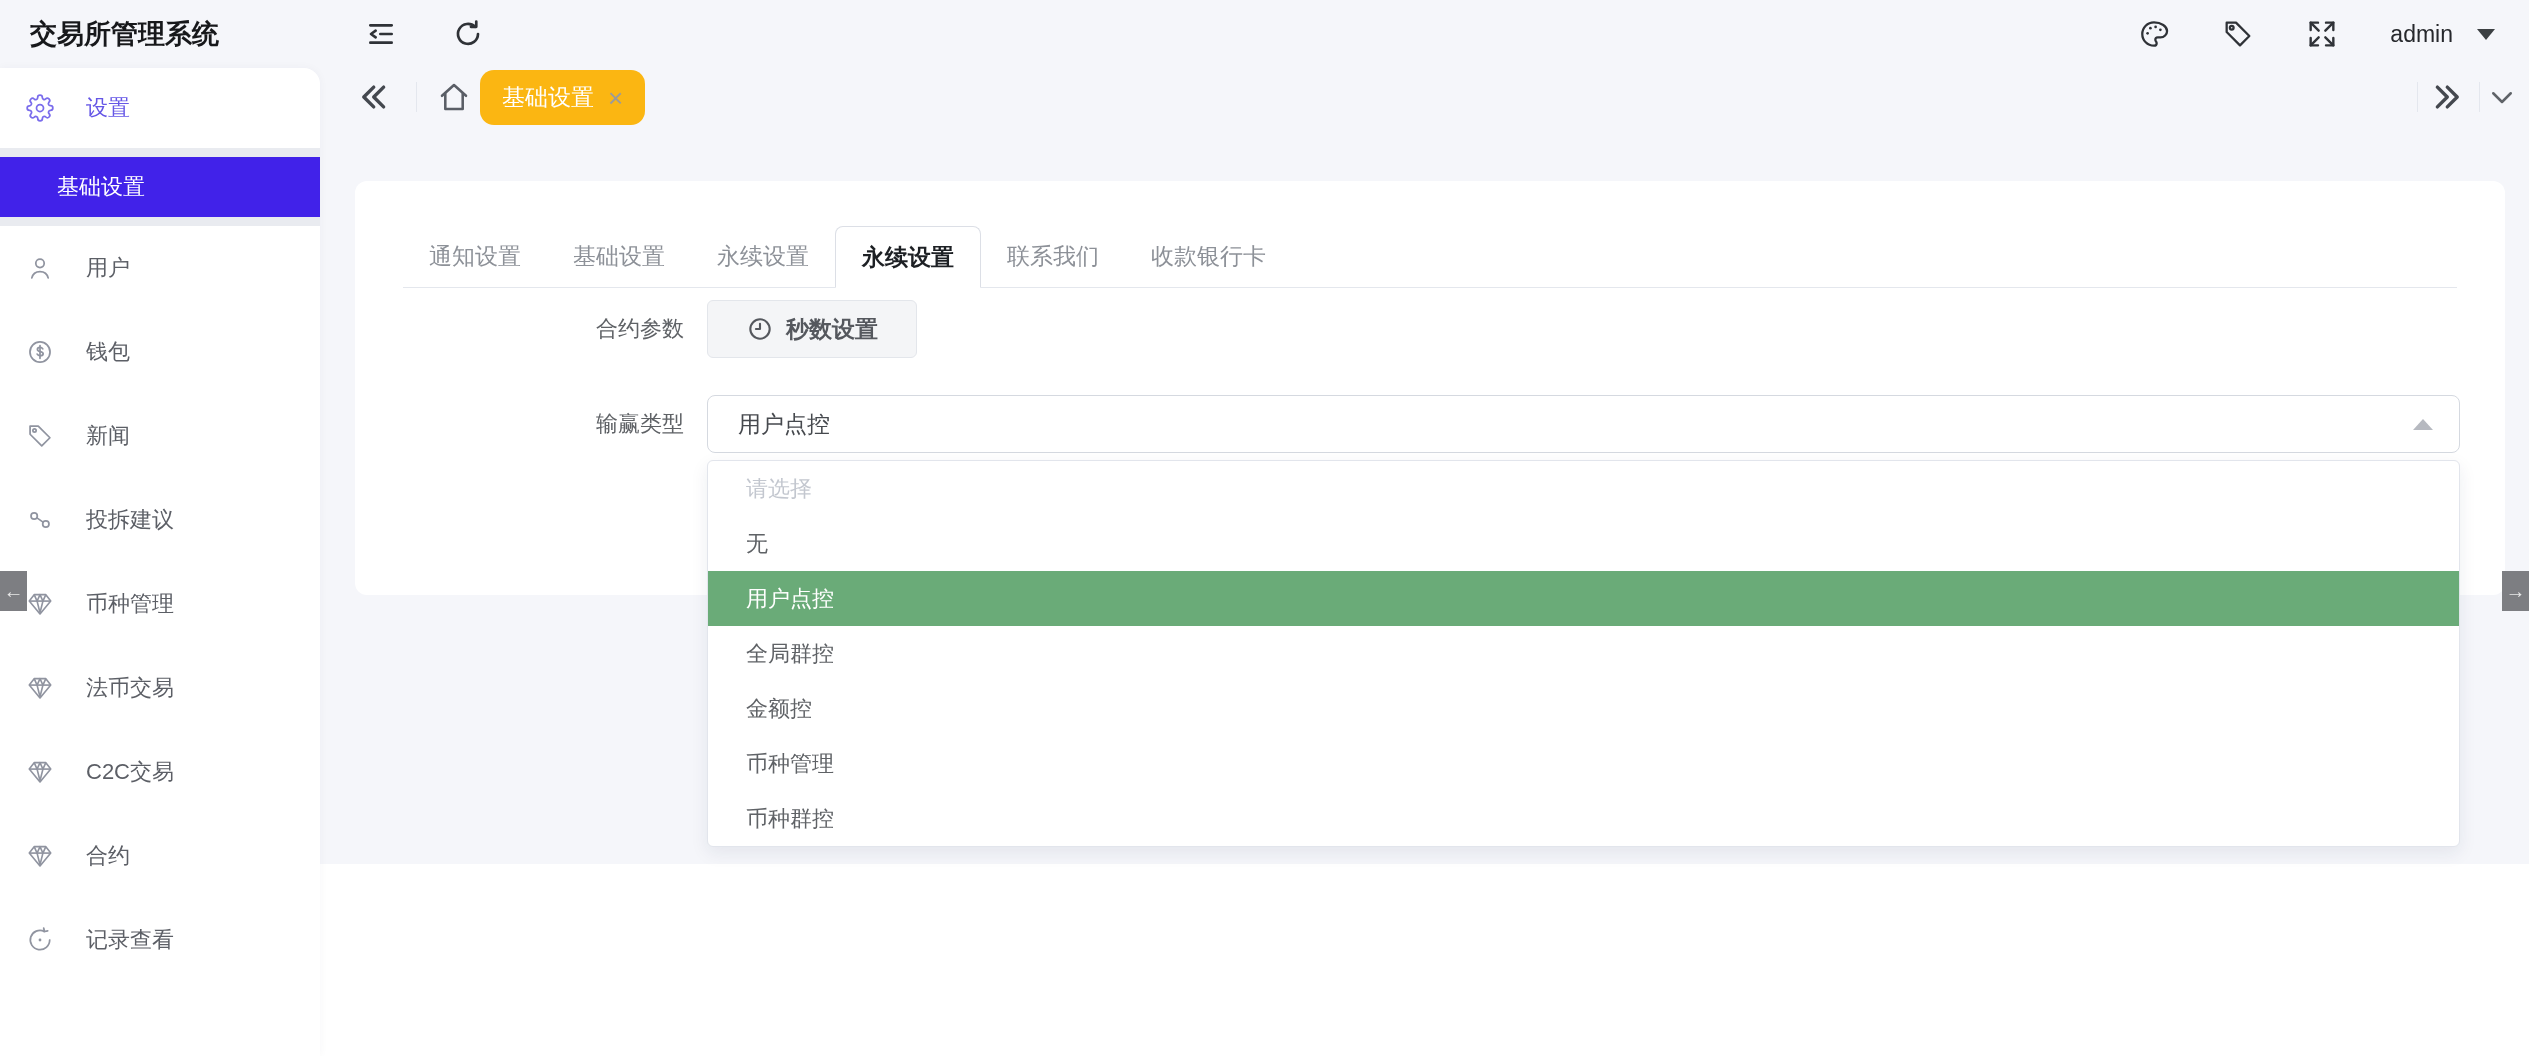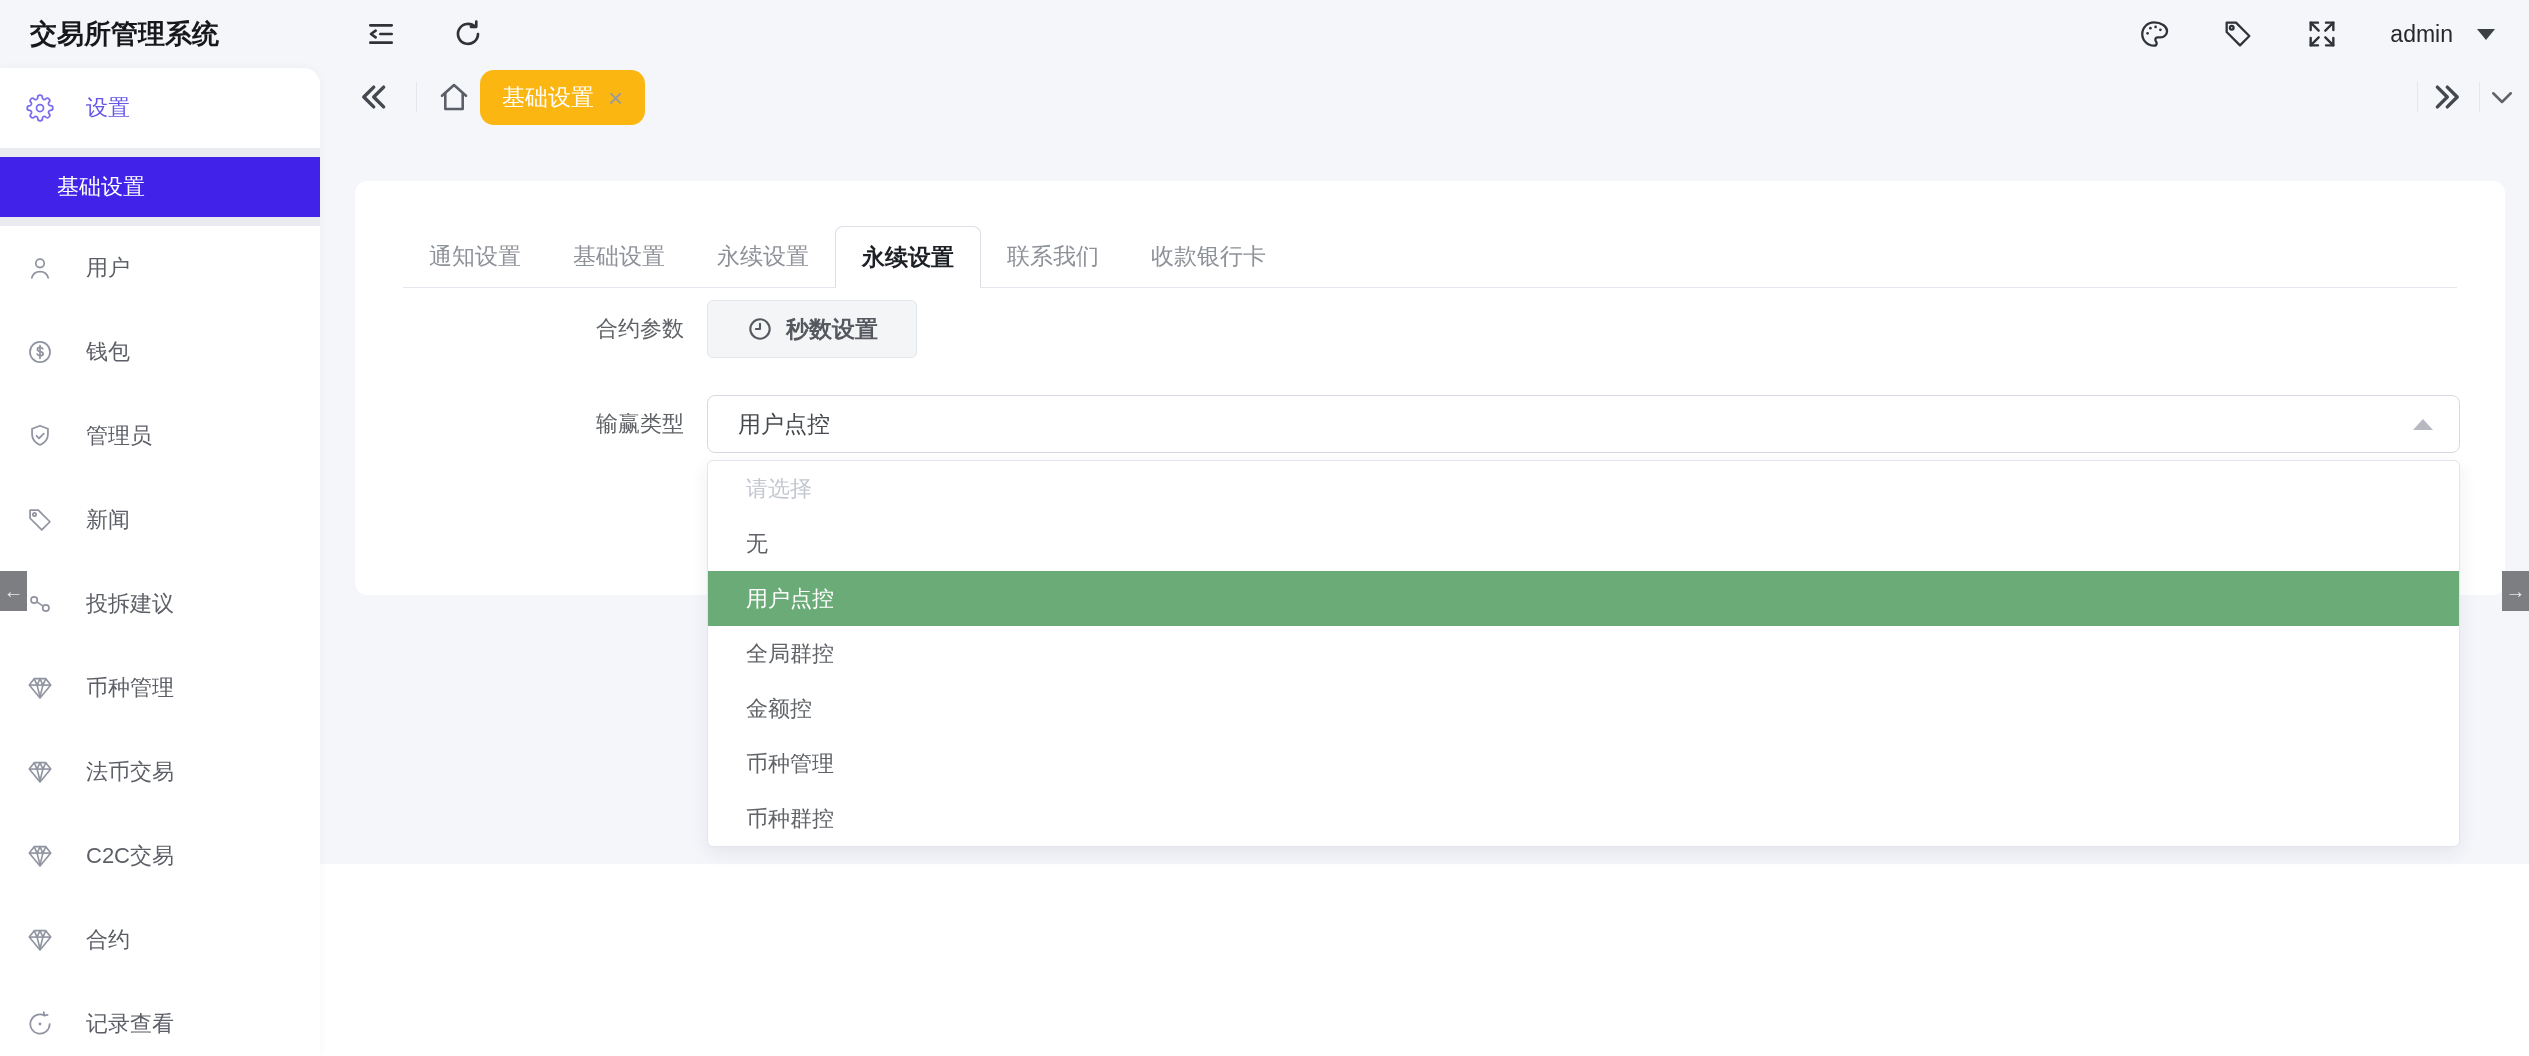--- a/index.html
+++ b/index.html
@@ -184,27 +184,20 @@
     </div>
     <div class="mi">
       <svg viewBox="0 0 24 24" fill="none" stroke="currentColor" stroke-width="1.5" stroke-linecap="round">
         <circle cx="12" cy="12" r="8.6"></circle>
         <path d="M14.4 9.3c-.5-.8-1.3-1.2-2.4-1.2-1.3 0-2.2.7-2.2 1.7 0 2.4 4.9 1.2 4.9 3.6 0 1-1 1.7-2.5 1.7-1.1 0-2.1-.5-2.6-1.3"></path>
         <line x1="12" y1="6.6" x2="12" y2="17.4"></line>
       </svg>
       <span>钱包</span>
     </div>
     <div class="mi">
-      <svg viewBox="0 0 24 24" fill="none" stroke="currentColor" stroke-width="1.5" stroke-linecap="round" stroke-linejoin="round">
-        <path d="M12 3.2l6.8 2.6v5c0 4.3-2.9 7.2-6.8 8.9-3.9-1.7-6.8-4.6-6.8-8.9v-5L12 3.2z"></path>
-        <polyline points="9,11.8 11.2,14 15.2,10"></polyline>
-      </svg>
-      <span>管理员</span>
-    </div>
-    <div class="mi">
       <svg viewBox="0 0 24 24" fill="none" stroke="currentColor" stroke-width="1.5" stroke-linejoin="round">
         <path d="M3.5 3.5h7l10 10-7 7-10-10v-7z"></path>
           <circle cx="7.3" cy="7.3" r="1.4"></circle>
       </svg>
       <span>新闻</span>
     </div>
     <div class="mi">
       <svg viewBox="0 0 24 24" fill="none" stroke="currentColor" stroke-width="1.5" stroke-linecap="round">
         <circle cx="7" cy="8.5" r="2.7"></circle>
           <circle cx="17" cy="15.5" r="2.7"></circle>

